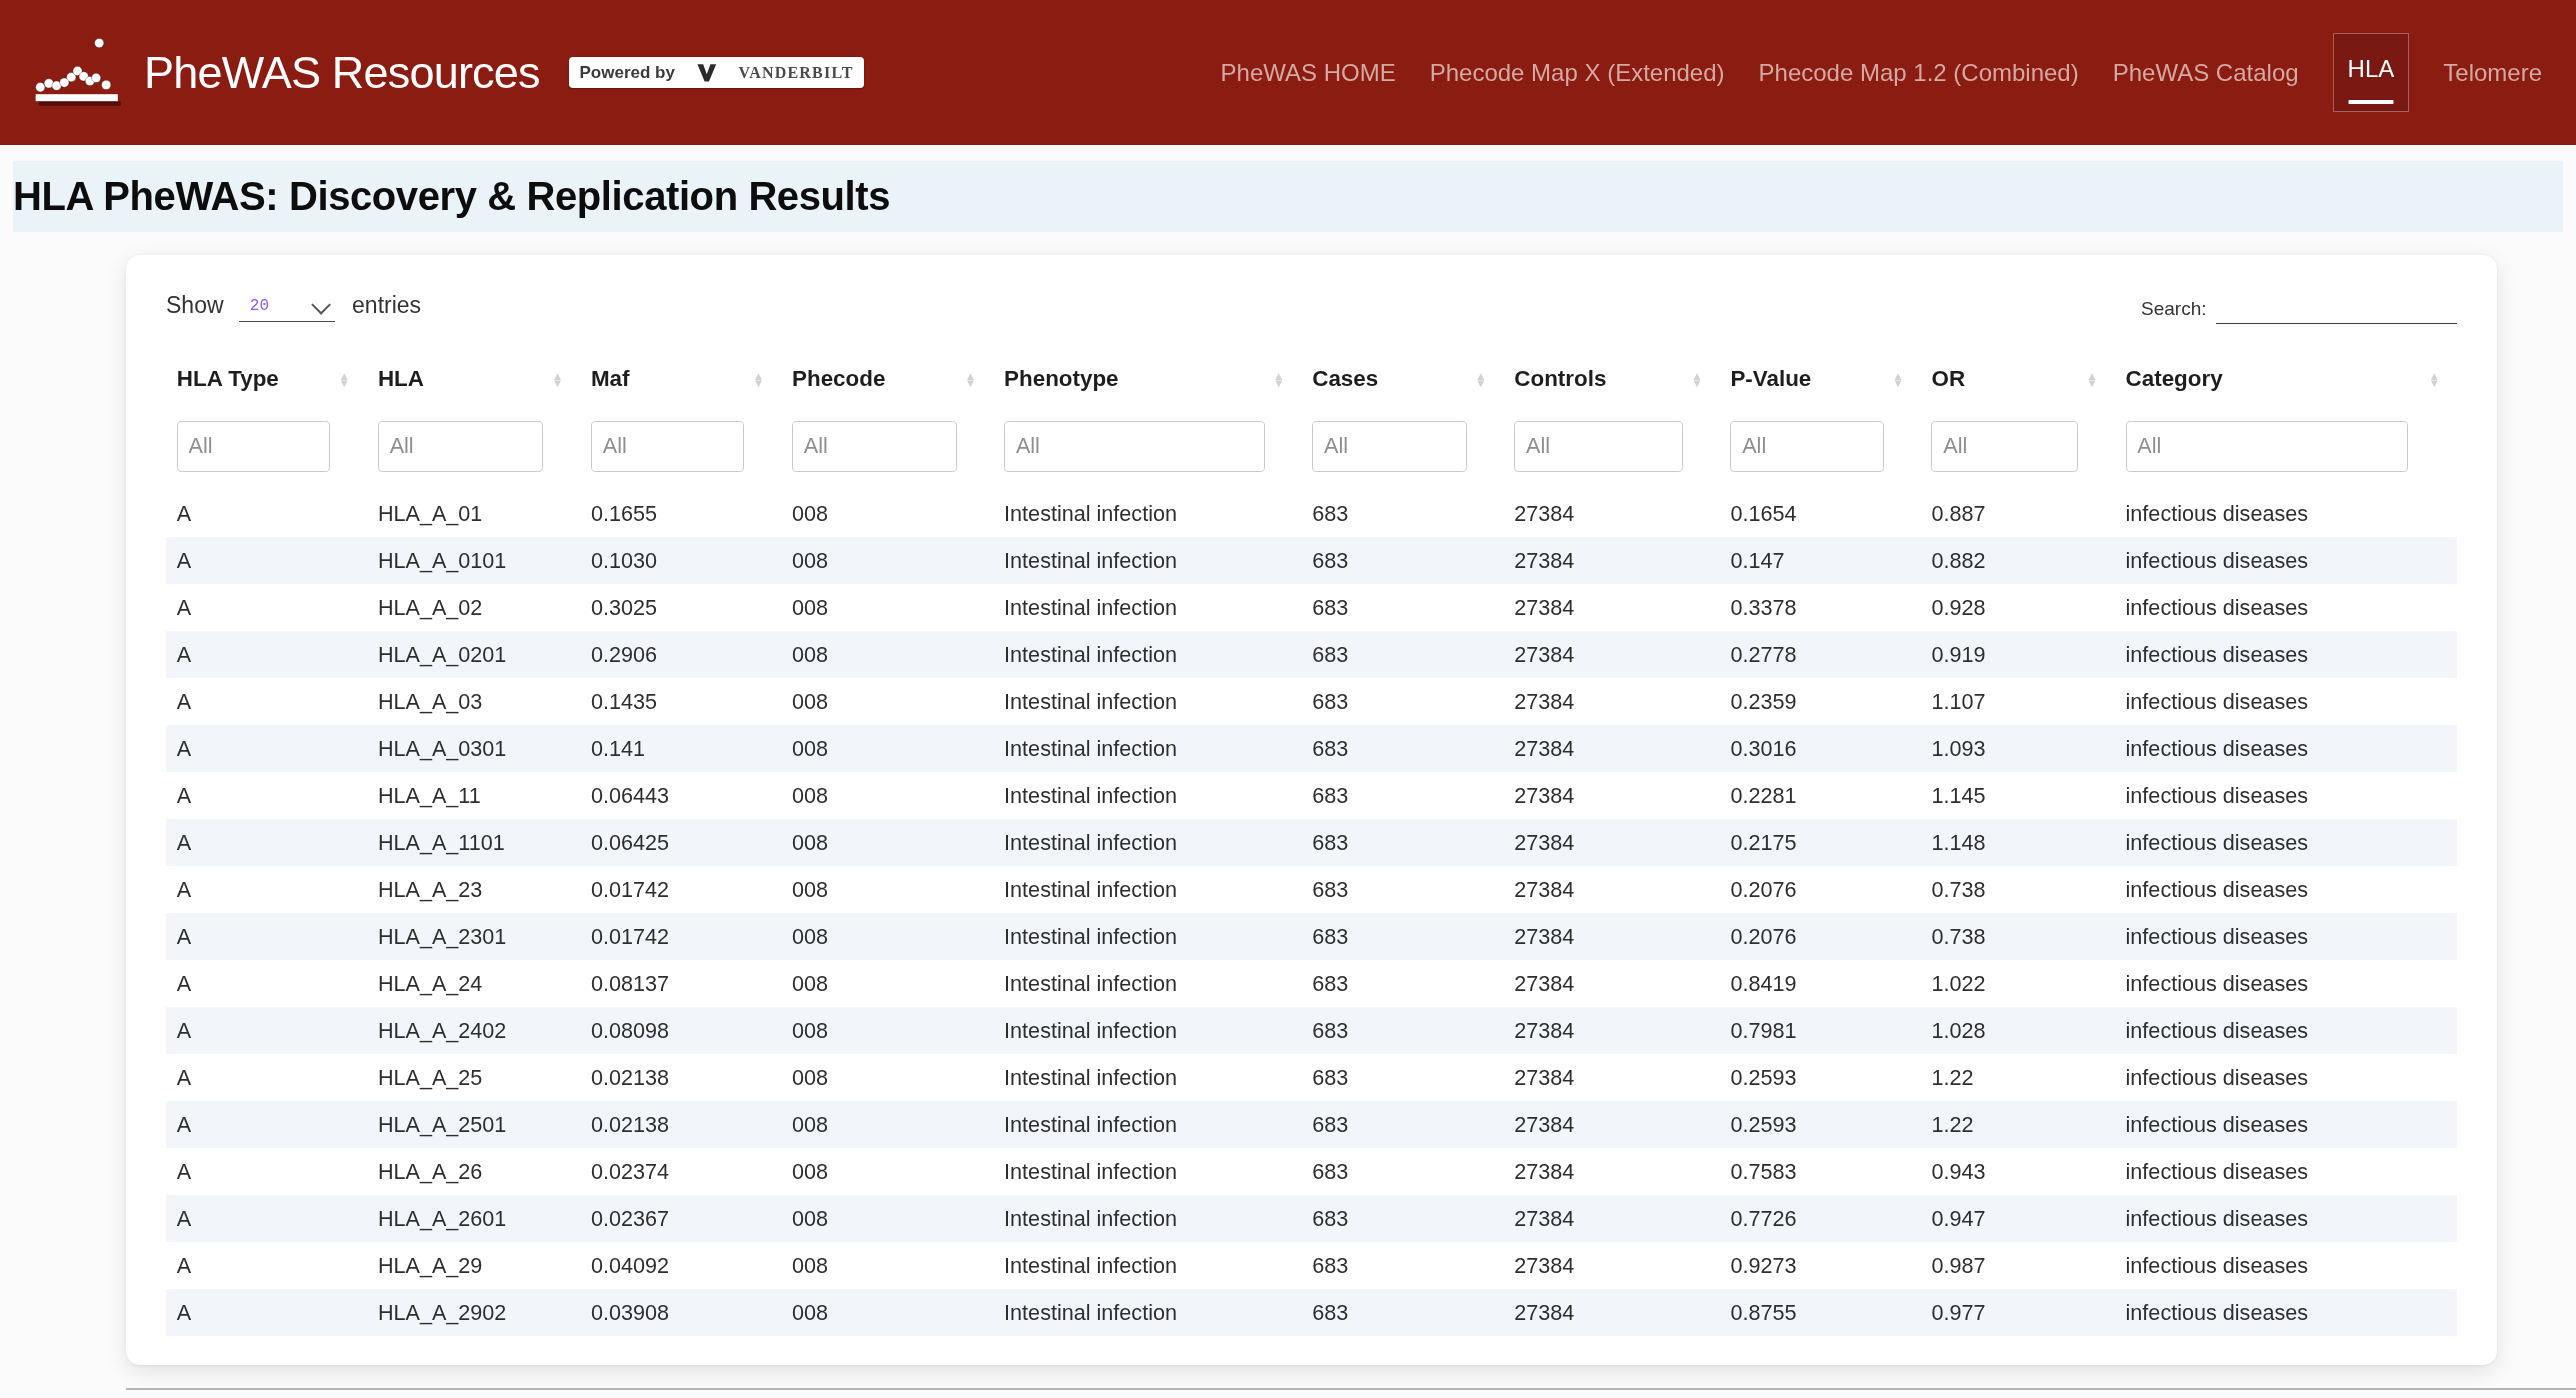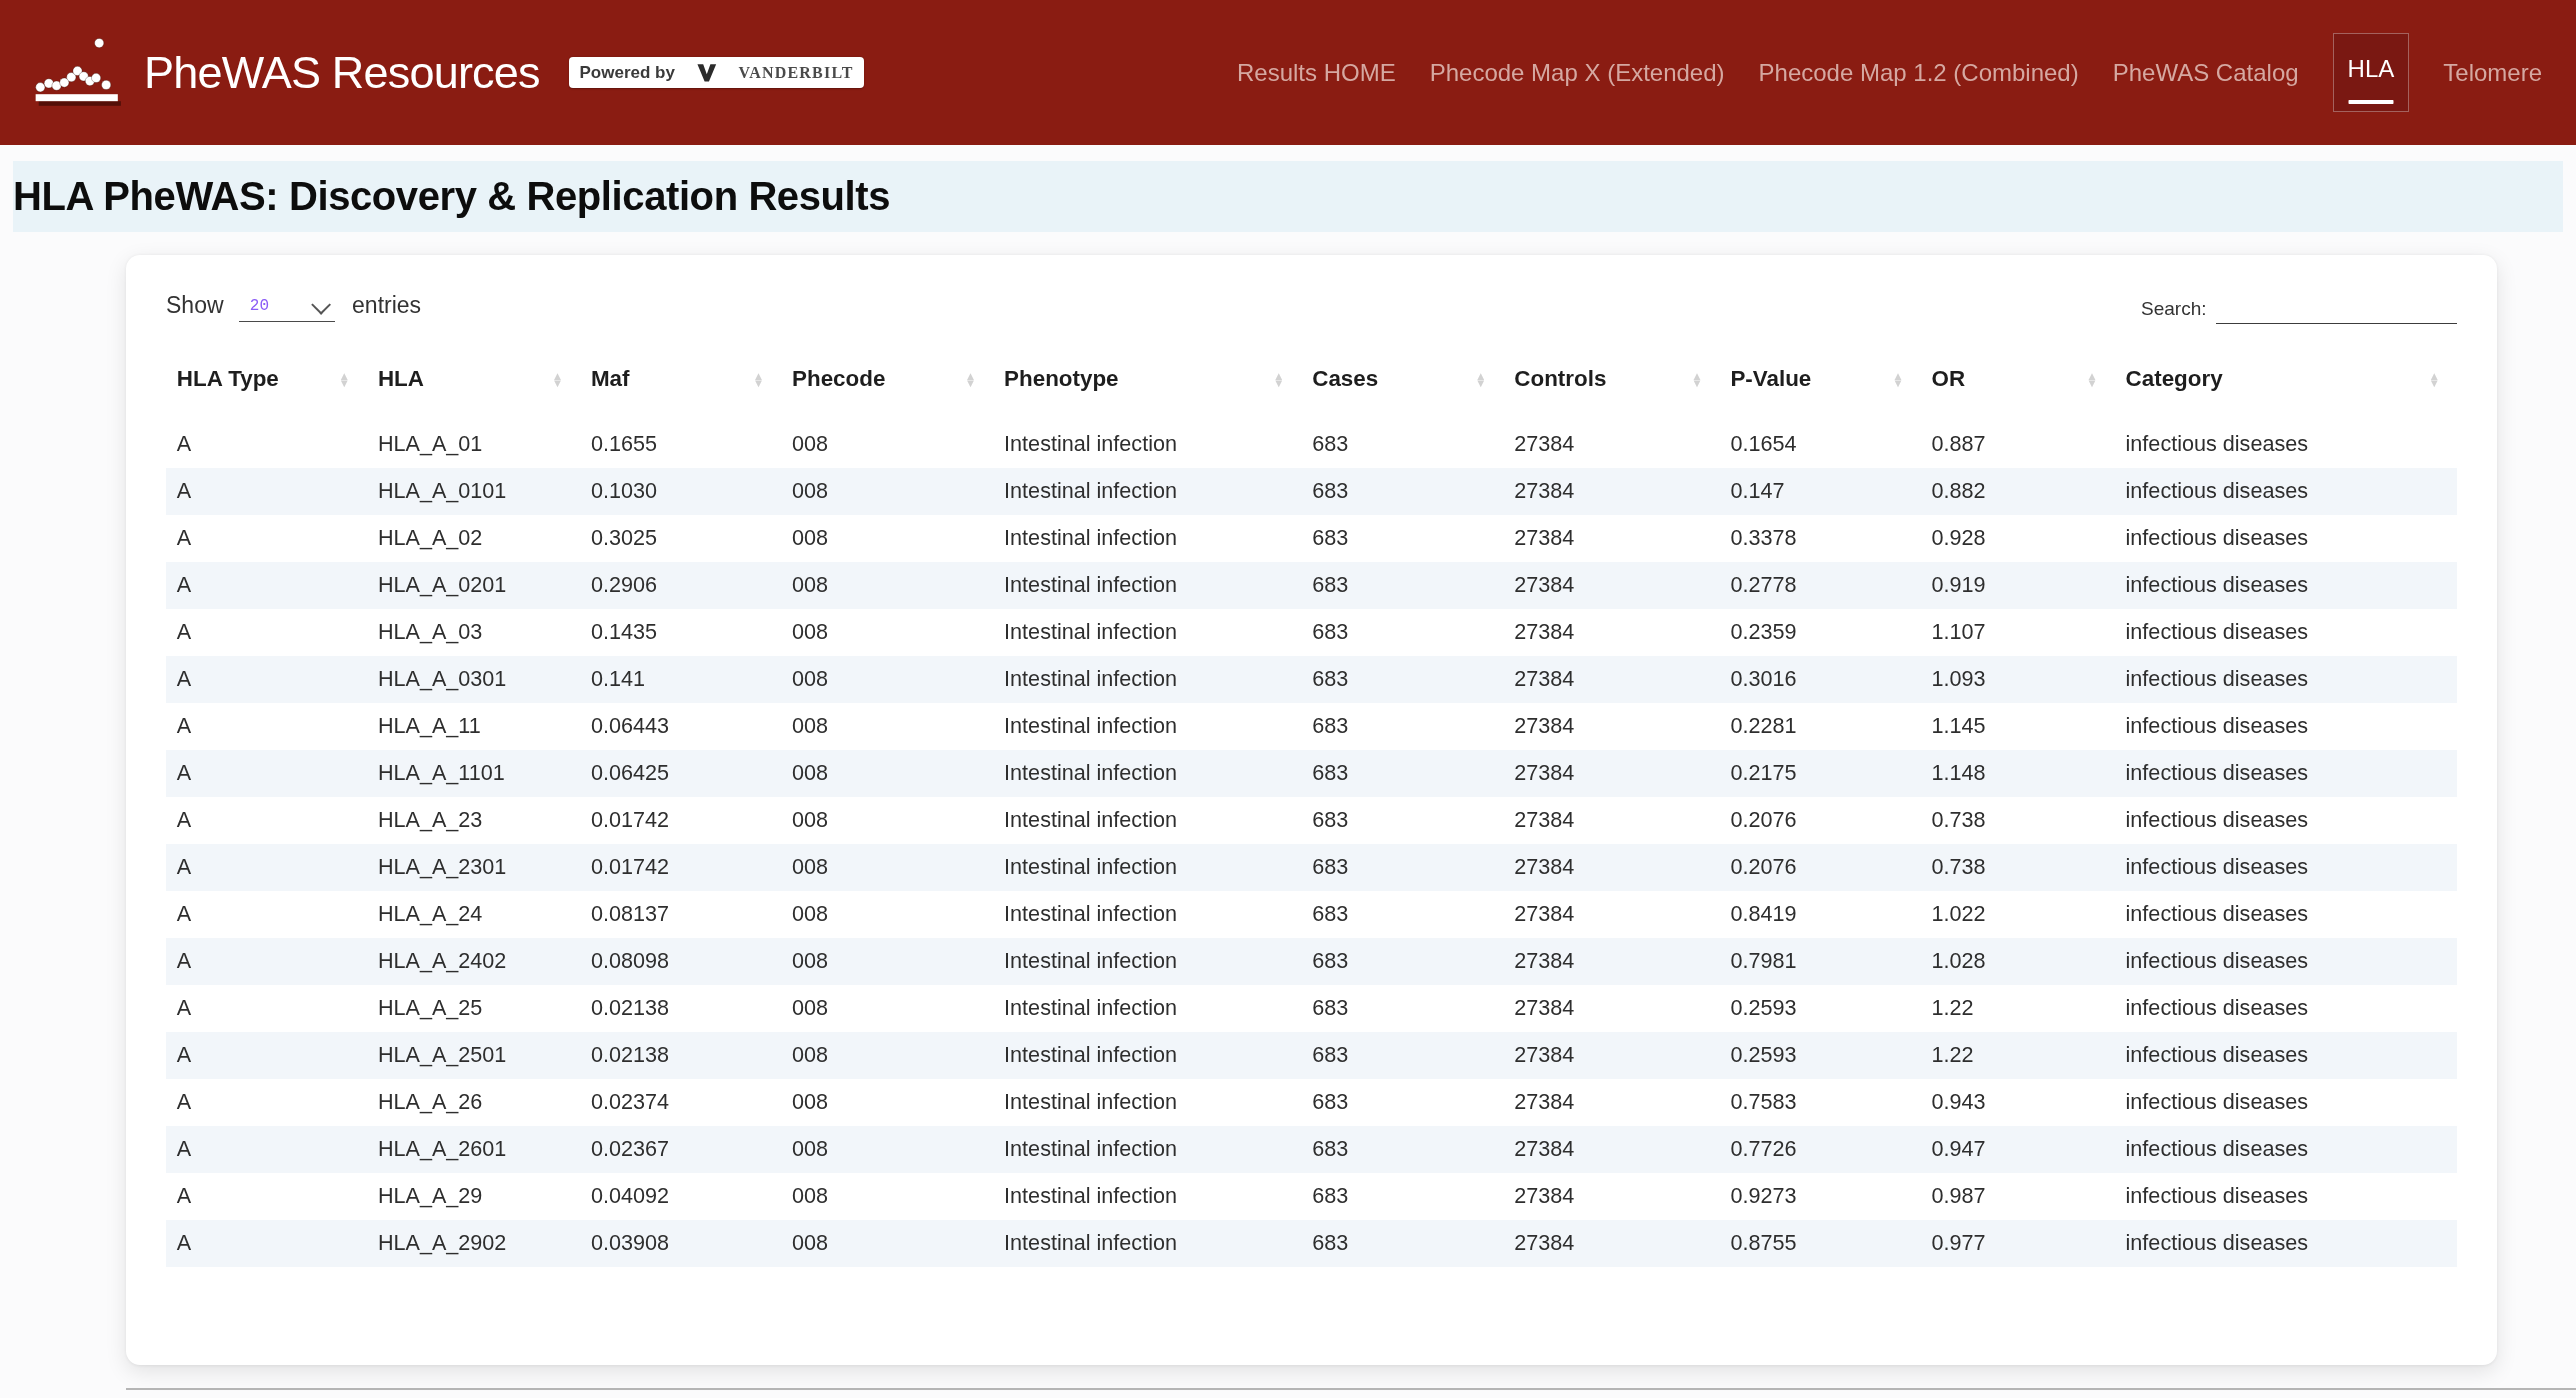--- a/index.html
+++ b/index.html
@@ -122,21 +122,21 @@
     <span class="brand-title">PheWAS Resources</span>
     <span class="powered-badge">
       <span class="powered-label">Powered by</span>
       <svg class="vu-mark" viewBox="0 0 30 30">
         <path d="M2 3 L10 3 L15 17 L20 3 L28 3 L18 27 L12 27 Z" fill="#2b2b2b"></path>
       </svg>
       <span class="vu-name">VANDERBILT</span>
     </span>
   </div>
   <nav class="main-nav">
-      <a class="nav-link">Results HOME</a>
+      <a class="nav-link">PheWAS HOME</a>
       <a class="nav-link">Phecode Map X (Extended)</a>
       <a class="nav-link">Phecode Map 1.2 (Combined)</a>
       <a class="nav-link">PheWAS Catalog</a>
       <a class="nav-link active">HLA<span class="active-bar"></span></a>
       <a class="nav-link">Telomere</a>
     </nav>
 </header>
 
 <div class="title-band">
   <h1>HLA PheWAS: Discovery &amp; Replication Results</h1>
@@ -207,20 +207,32 @@
             </span></th>
           <th><span>OR</span><span class="sort-icon">
               <span>▲</span>
               <span>▼</span>
             </span></th>
           <th><span>Category</span><span class="sort-icon">
               <span>▲</span>
               <span>▼</span>
             </span></th>
         </tr>
+        <tr class="filter-row">
+          <td><input type="text" class="filter-input" placeholder="All" style=""></td>
+          <td><input type="text" class="filter-input" placeholder="All" style=""></td>
+          <td><input type="text" class="filter-input" placeholder="All" style=""></td>
+          <td><input type="text" class="filter-input" placeholder="All" style=""></td>
+          <td><input type="text" class="filter-input" placeholder="All" style=""></td>
+          <td><input type="text" class="filter-input" placeholder="All" style=""></td>
+          <td><input type="text" class="filter-input" placeholder="All" style=""></td>
+          <td><input type="text" class="filter-input" placeholder="All" style=""></td>
+          <td><input type="text" class="filter-input" placeholder="All" style=""></td>
+          <td><input type="text" class="filter-input wide" placeholder="All" style=""></td>
+        </tr>
       </thead>
     <tbody id="tbody">
         <tr>
           <td>A</td>
           <td>HLA_A_01</td>
           <td>0.1655</td>
           <td>008</td>
           <td>Intestinal infection</td>
           <td>683</td>
           <td>27384</td>

